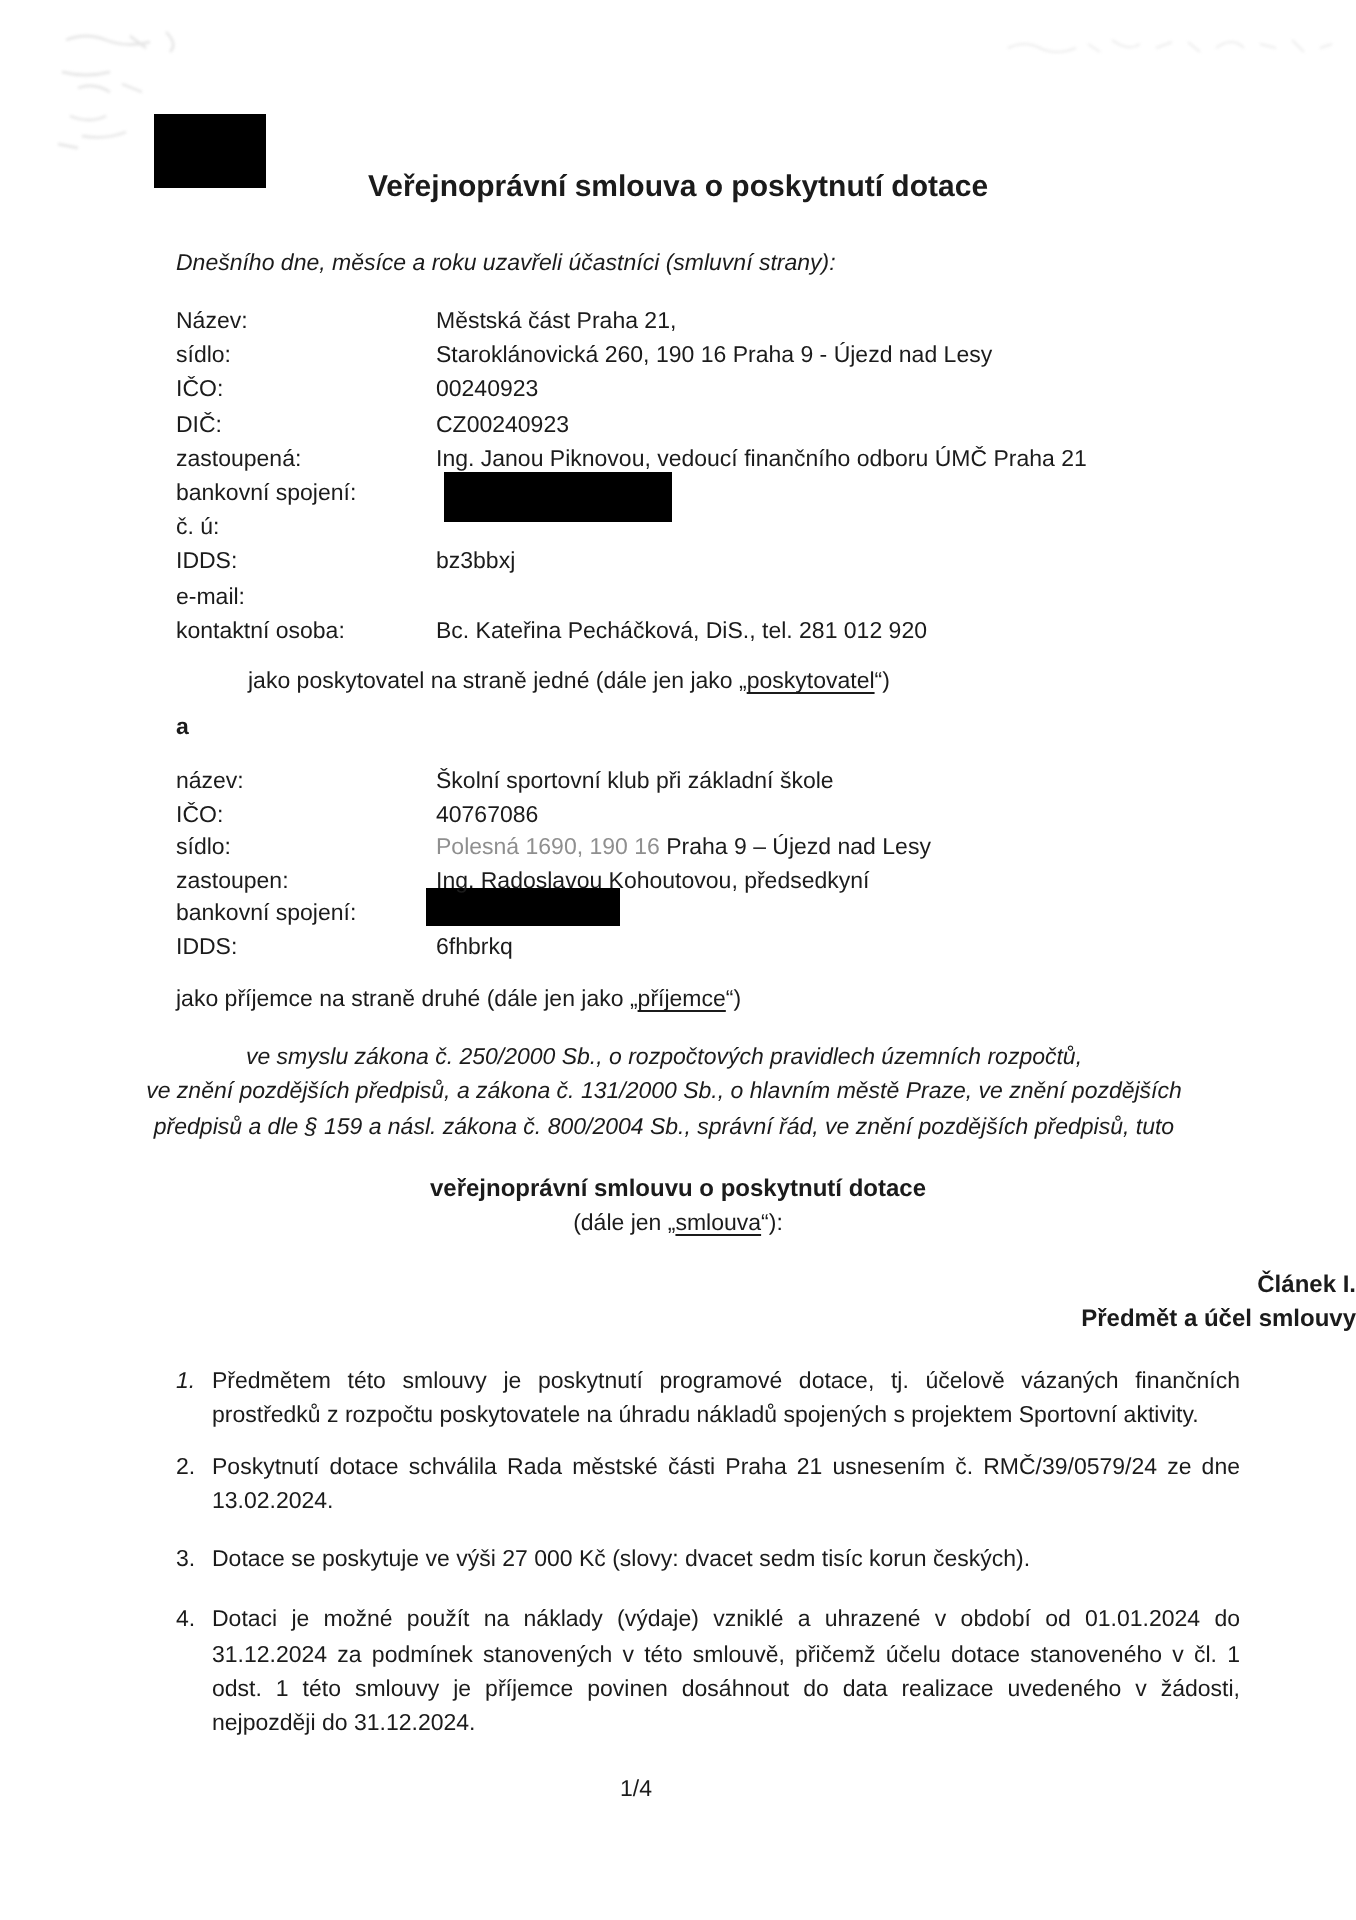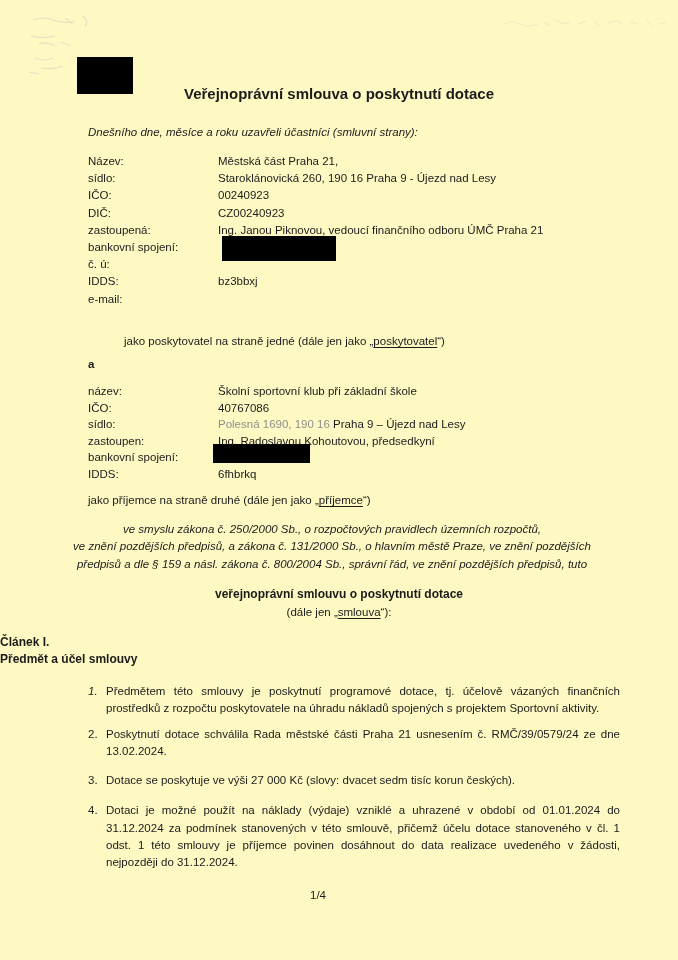--- a/index.html
+++ b/index.html
@@ -1,20 +1,20 @@
 <!DOCTYPE html>
 <html lang="cs"><head>
 <meta charset="utf-8">
 <style>
   html,body{margin:0;padding:0;background:#e8e8e8;}
   .page{
     position:relative;
     width:678px;height:960px;
     margin:0 auto;
-    background:#fef9c3;
+    background:#ffffff;
     font-family:"Liberation Sans", sans-serif;
     font-size:11.5px;
     line-height:17px;
     color:#1b1b1b;
     overflow:hidden;
   }
   .b{font-weight:normal;}
   .i{font-style:italic;}
   .u{text-decoration:underline;text-decoration-thickness:1px;text-underline-offset:2px;}
   .gray{color:#8f8f8f;}
@@ -43,21 +43,21 @@
     position:absolute;top:521px;left:58px;width:548px;
     text-align:center;font-style:italic;line-height:17.3px;
   }
   .contract-head{
     position:absolute;top:586px;left:0;width:678px;
     text-align:center;line-height:17.5px;
   }
   .contract-head .ch1{font-weight:bold;font-size:12px;}
   .article-head{
     position:absolute;top:634px;left:0;width:678px;
-    text-align:left;font-weight:bold;font-size:12px;line-height:17px;
+    text-align:right;font-weight:bold;font-size:12px;line-height:17px;
   }
 
   .citems{position:absolute;top:683px;left:88px;width:532px;}
   .citem{display:flex;line-height:17.3px;}
   .citem:nth-child(1){margin-bottom:8px;}
   .citem:nth-child(2){margin-bottom:12px;}
   .citem:nth-child(3){margin-bottom:13px;}
   .cnum{width:18px;flex:0 0 18px;}
   .cbody{flex:1;text-align:justify;}
 
@@ -131,20 +131,24 @@
         <span class="pvalue"></span>
       </div>
       <div class="prow">
         <span class="plabel">IDDS:</span>
         <span class="pvalue"><span>bz3bbxj</span></span>
       </div>
       <div class="prow">
         <span class="plabel">e-mail:</span>
         <span class="pvalue"></span>
       </div>
+      <div class="prow">
+        <span class="plabel">kontaktní osoba:</span>
+        <span class="pvalue"><span>Bc. Kateřina Pecháčková, DiS., tel. 281 012 920</span></span>
+      </div>
     </div>
 
   <div class="role-line role1"><span>jako </span><span class="b">poskytovatel</span><span> na straně jedné (dále jen jako „</span><span class="u">poskytovatel</span><span>“)</span></div>
 
   <div class="conj">a</div>
 
   <div class="party p2">
       <div class="prow">
         <span class="plabel">název:</span>
         <span class="pvalue"><span class="b">Školní sportovní klub při základní škole</span></span>

